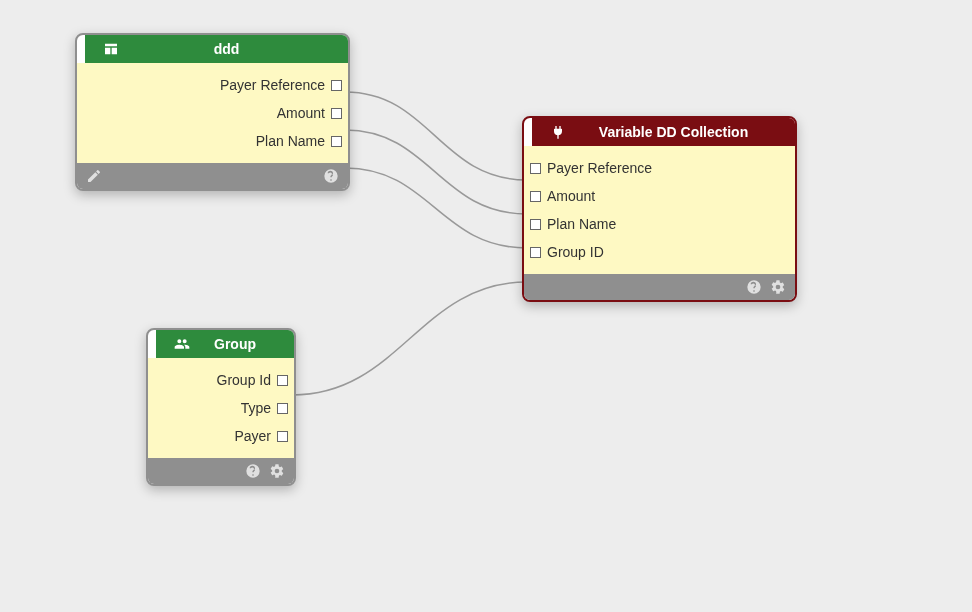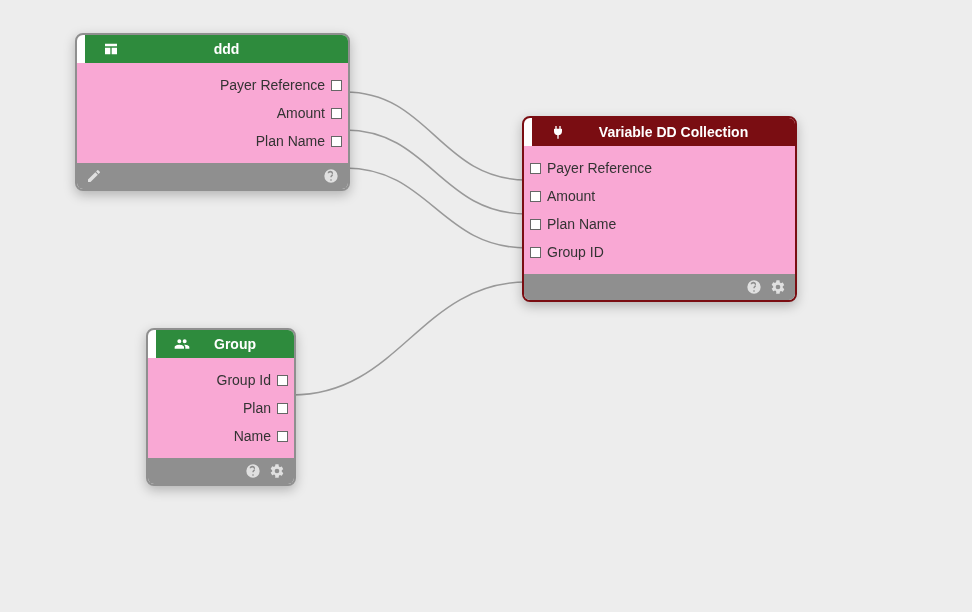--- a/index.html
+++ b/index.html
@@ -45,21 +45,21 @@
     width: 20px;
     display: inline-flex;
     align-items: center;
     justify-content: flex-start;
   }
   .node-header .title {
     flex: 1;
     text-align: center;
   }
   .node-body {
-    background: #f9a8d4;
+    background: #fef9c3;
     padding: 8px 0;
   }
   .field-row {
     display: flex;
     align-items: center;
     padding: 6px 10px;
     font-size: 14px;
     color: #333;
   }
   .field-row.out {
@@ -157,25 +157,25 @@
           </svg>
       </span>
       <span class="title">Group</span>
     </div>
     <div class="node-body">
       <div class="field-row out">
         <span>Group Id</span>
         <span class="port"></span>
       </div>
       <div class="field-row out">
-        <span>Plan</span>
-        <span class="port"></span>
-      </div>
-      <div class="field-row out">
-        <span>Name</span>
+        <span>Type</span>
+        <span class="port"></span>
+      </div>
+      <div class="field-row out">
+        <span>Payer</span>
         <span class="port"></span>
       </div>
     </div>
     <div class="node-footer">
       <span class="spacer"></span>
       <span class="footer-icon">
         <svg viewBox="0 0 24 24">
             <path d="M12 2a10 10 0 100 20 10 10 0 000-20zm1 17h-2v-2h2v2zm2.07-7.75l-.9.92A3.4 3.4 0 0013 14h-2v-.5c0-.83.34-1.58.88-2.12l1.24-1.26A2 2 0 109 8h-2a4 4 0 118 0c0 .88-.36 1.68-.93 2.25z"></path>
           </svg>
       </span>

